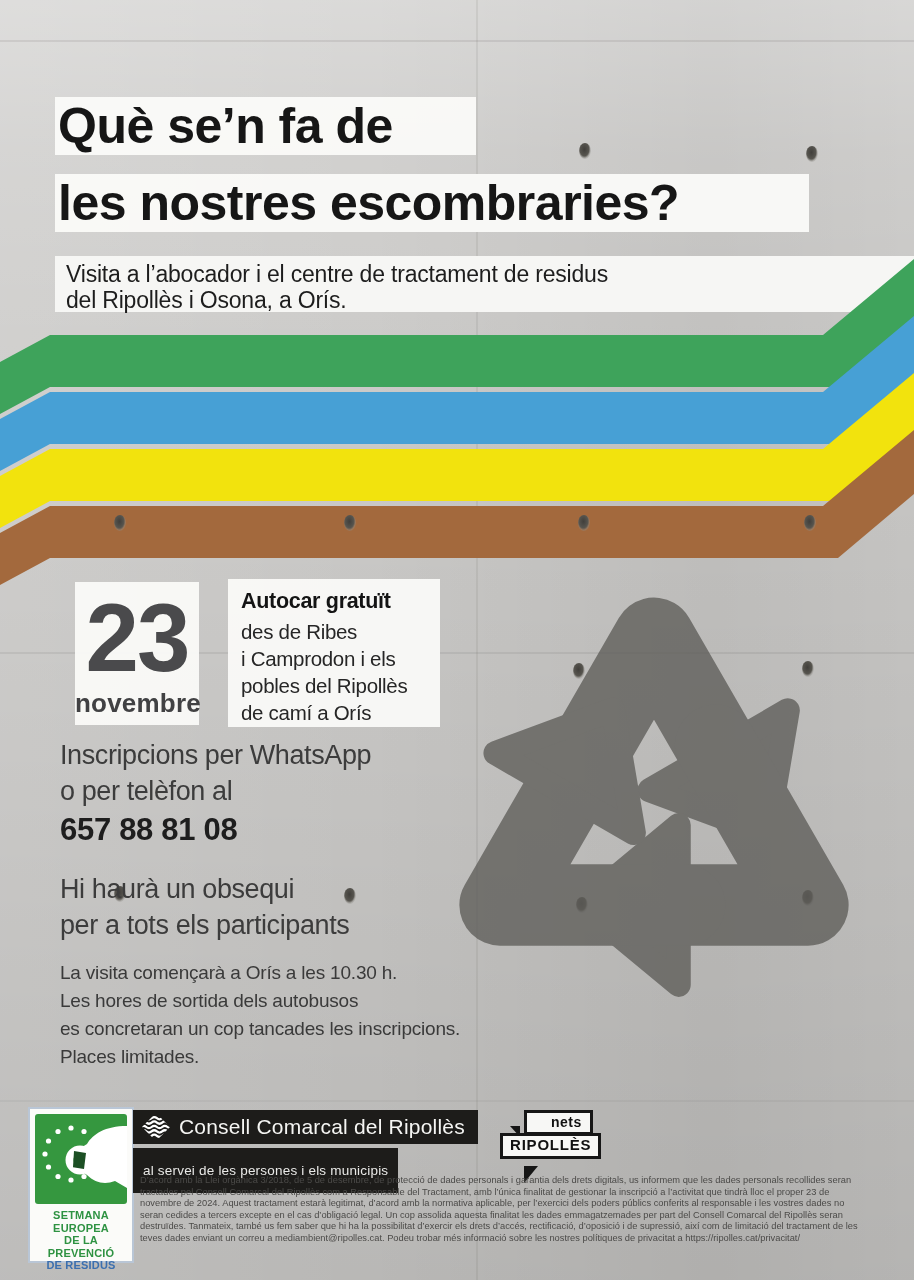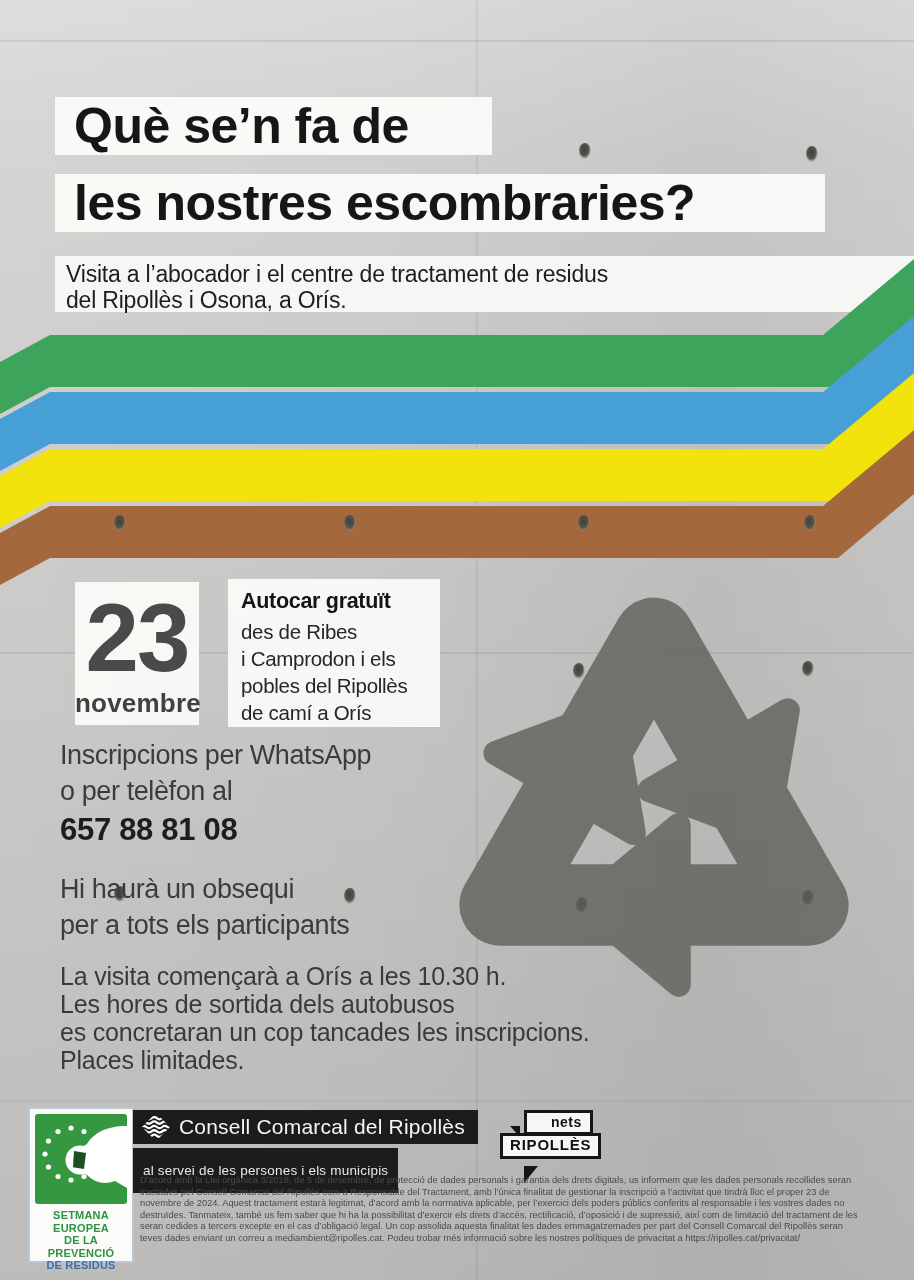--- a/index.html
+++ b/index.html
@@ -15,32 +15,32 @@
   .seam.v{width:2px;height:100%;top:0;}
   .seam.h{height:2px;width:100%;left:0;}
   .hole{
     position:absolute;width:12px;height:16px;border-radius:50%;
     background:radial-gradient(ellipse at 45% 40%, #413f3b 0%, #57554f 48%, rgba(140,138,132,.45) 64%, rgba(160,158,152,0) 78%);
   }
   svg.stripes{position:absolute;left:0;top:0;}
   .whitebox{position:absolute;background:rgba(250,250,248,.96);}
   .title-line{
     color:#161616;font-weight:bold;font-size:50px;letter-spacing:-.5px;
-    display:flex;align-items:center;padding-left:19px;
+    display:flex;align-items:center;padding-left:3px;
   }
   .subtitle-line{position:absolute;left:66px;color:#1d1d1d;font-size:23px;letter-spacing:-.2px;}
   .date-box{position:absolute;left:75px;top:582px;width:124px;height:143px;background:rgba(249,249,247,.97);text-align:center;}
   .date-day{font-size:96px;font-weight:bold;color:#4a4a4c;line-height:1;margin-top:8px;letter-spacing:-2px;}
   .date-month{font-size:26px;font-weight:bold;color:#414143;margin-top:2px;letter-spacing:.2px;}
   .bus-box{position:absolute;left:228px;top:579px;width:212px;height:148px;background:rgba(249,249,247,.97);padding:10px 0 0 13px;box-sizing:border-box;}
   .bus-title{font-size:21.5px;font-weight:bold;color:#141414;letter-spacing:-.3px;margin-bottom:4px;}
   .bus-line{font-size:20.5px;color:#262626;letter-spacing:-.3px;line-height:27px;}
   .big-line{position:absolute;left:60px;color:#3c3c3c;font-size:27px;letter-spacing:-.4px;}
   .phone{position:absolute;left:60px;color:#1e1e1e;font-size:31px;font-weight:bold;letter-spacing:-.3px;}
-  .small-line{position:absolute;left:60px;color:#3a3a3a;font-size:25px;letter-spacing:-.2px;}
+  .small-line{position:absolute;left:60px;color:#3a3a3a;font-size:19px;letter-spacing:-.2px;}
   svg.recycle{position:absolute;left:428px;top:572px;}
   
   .ewwr-card{position:absolute;left:28px;top:1107px;width:106px;height:156px;background:#fbfbf9;border:2px solid #b9c6d6;box-sizing:border-box;}
   .ewwr-text{text-align:center;font-weight:bold;font-size:11px;line-height:12.5px;letter-spacing:.2px;margin-top:1px;}
   .ewwr-text .g{color:#2e9242;}
   .ewwr-text .b{color:#3c6fae;}
   .consell-bar{position:absolute;left:133px;top:1110px;width:345px;height:34px;background:#1d1c1a;display:flex;align-items:center;}
   .consell-name{color:#f5f5f3;font-size:21px;font-weight:400;letter-spacing:.2px;margin-left:8px;}
   .consell-tagline{position:absolute;left:133px;top:1148px;height:21px;background:#1d1c1a;color:#e9e9e7;font-size:13.5px;display:flex;align-items:center;padding:12px 10px;letter-spacing:.2px;}
   .nets-logo{position:absolute;left:498px;top:1108px;width:100px;height:72px;}
@@ -174,18 +174,18 @@
     <div class="nets-wedge"></div>
     <div class="nets-top">nets</div>
     <div class="nets-bottom">RIPOLLÈS</div>
     <div class="nets-tail"></div>
   </div>
 
   <div class="legal">
     <div>D’acord amb la Llei orgànica 3/2018, de 5 de desembre, de protecció de dades personals i garantia dels drets digitals, us informem que les dades personals recollides seran</div>
     <div>tractades pel Consell Comarcal del Ripollès com a Responsable del Tractament, amb l’única finalitat de gestionar la inscripció a l’activitat que tindrà lloc el proper 23 de</div>
     <div>novembre de 2024. Aquest tractament estarà legitimat, d’acord amb la normativa aplicable, per l’exercici dels poders públics conferits al responsable i les vostres dades no</div>
+    <div>seran cedides a tercers excepte en el cas d’obligació legal. Un cop assolida aquesta finalitat les dades emmagatzemades per part del Consell Comarcal del Ripollès seran</div>
     <div>destruïdes. Tanmateix, també us fem saber que hi ha la possibilitat d’exercir els drets d’accés, rectificació, d’oposició i de supressió, així com de limitació del tractament de les</div>
-    <div>seran cedides a tercers excepte en el cas d’obligació legal. Un cop assolida aquesta finalitat les dades emmagatzemades per part del Consell Comarcal del Ripollès seran</div>
     <div>teves dades enviant un correu a mediambient@ripolles.cat. Podeu trobar més informació sobre les nostres polítiques de privacitat a https://ripolles.cat/privacitat/</div>
   </div>
 
 </div>
 
 </body></html>

